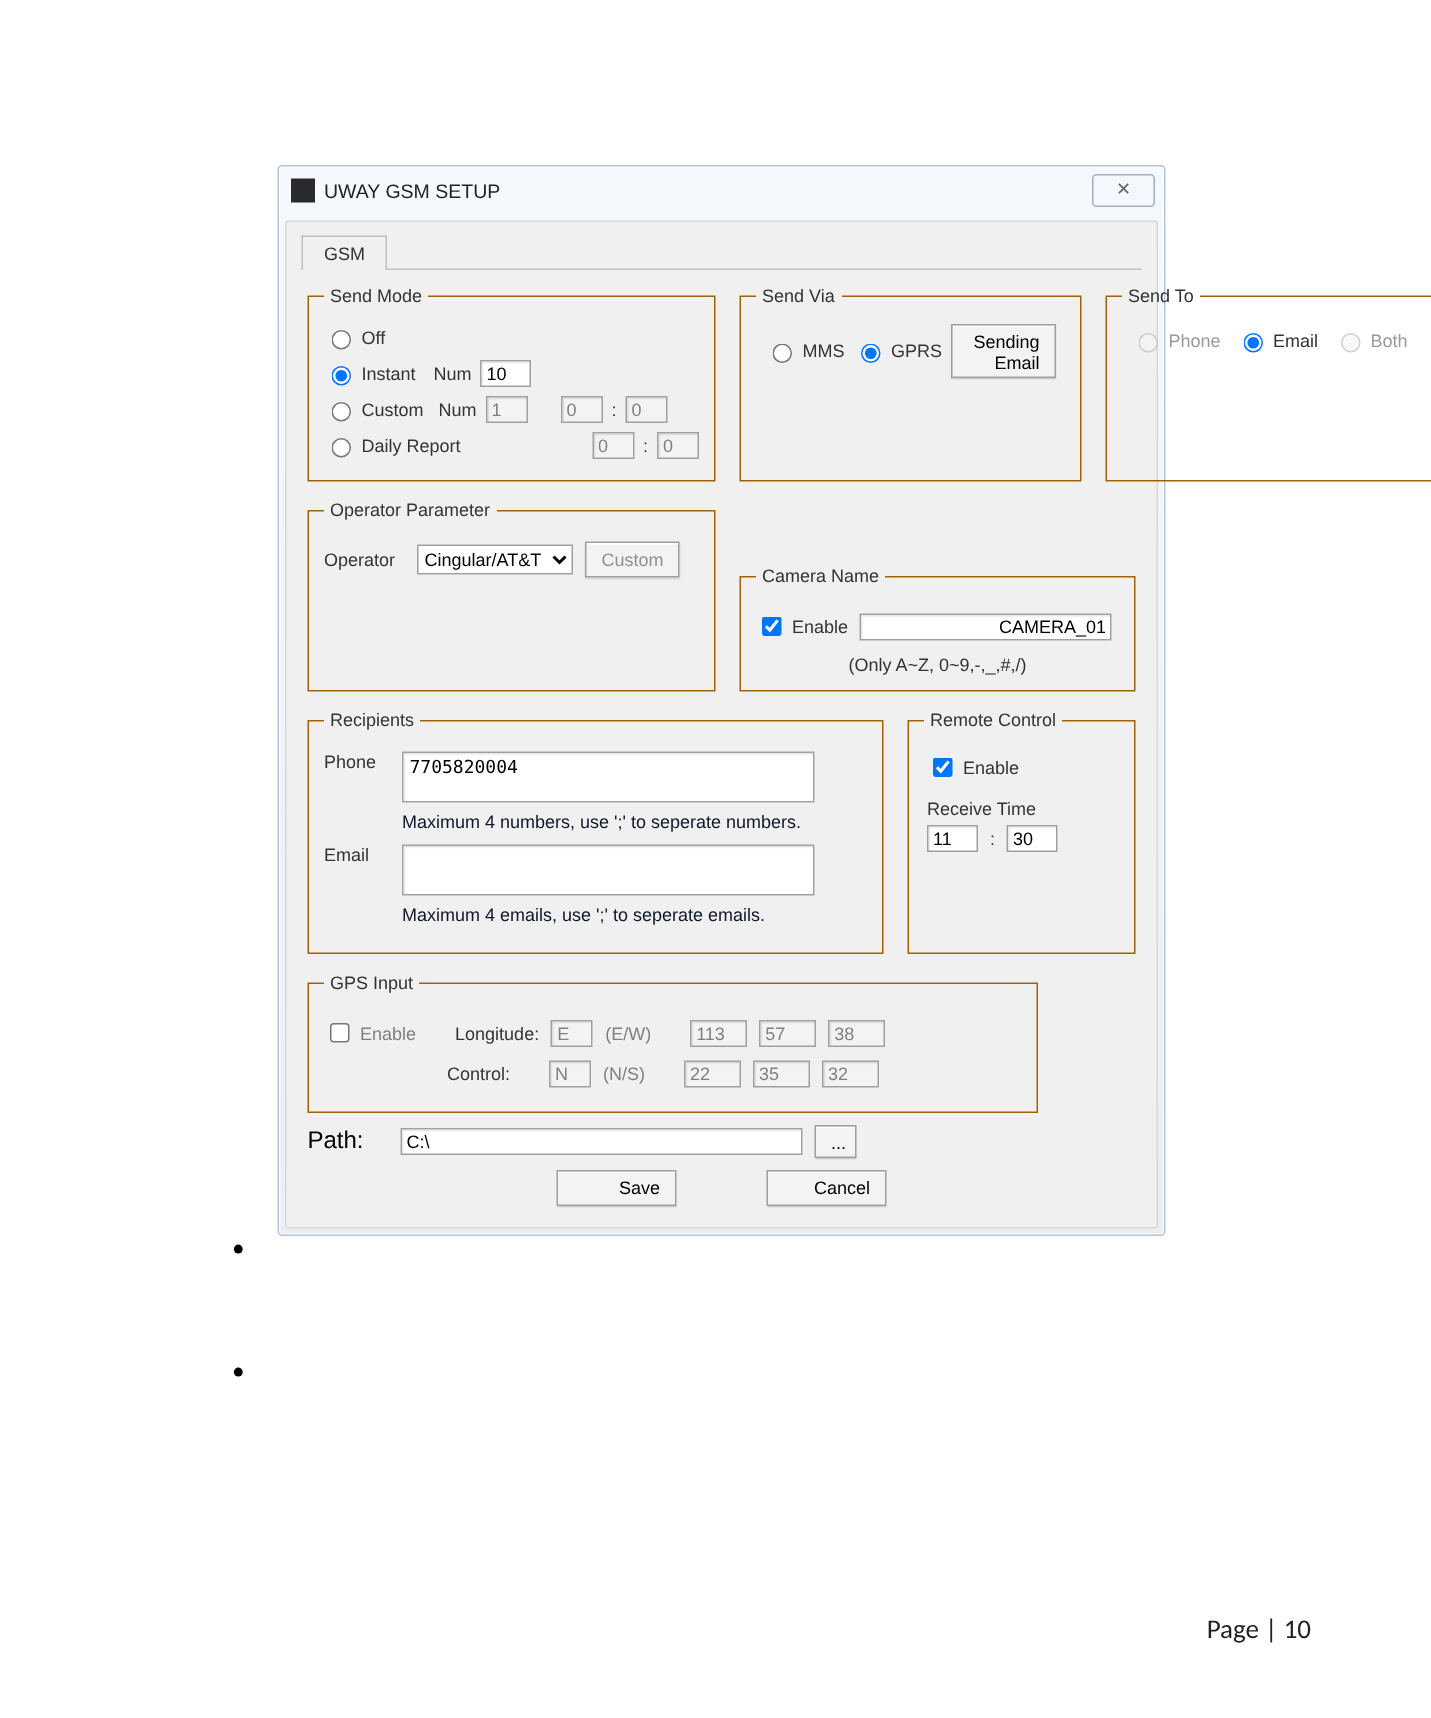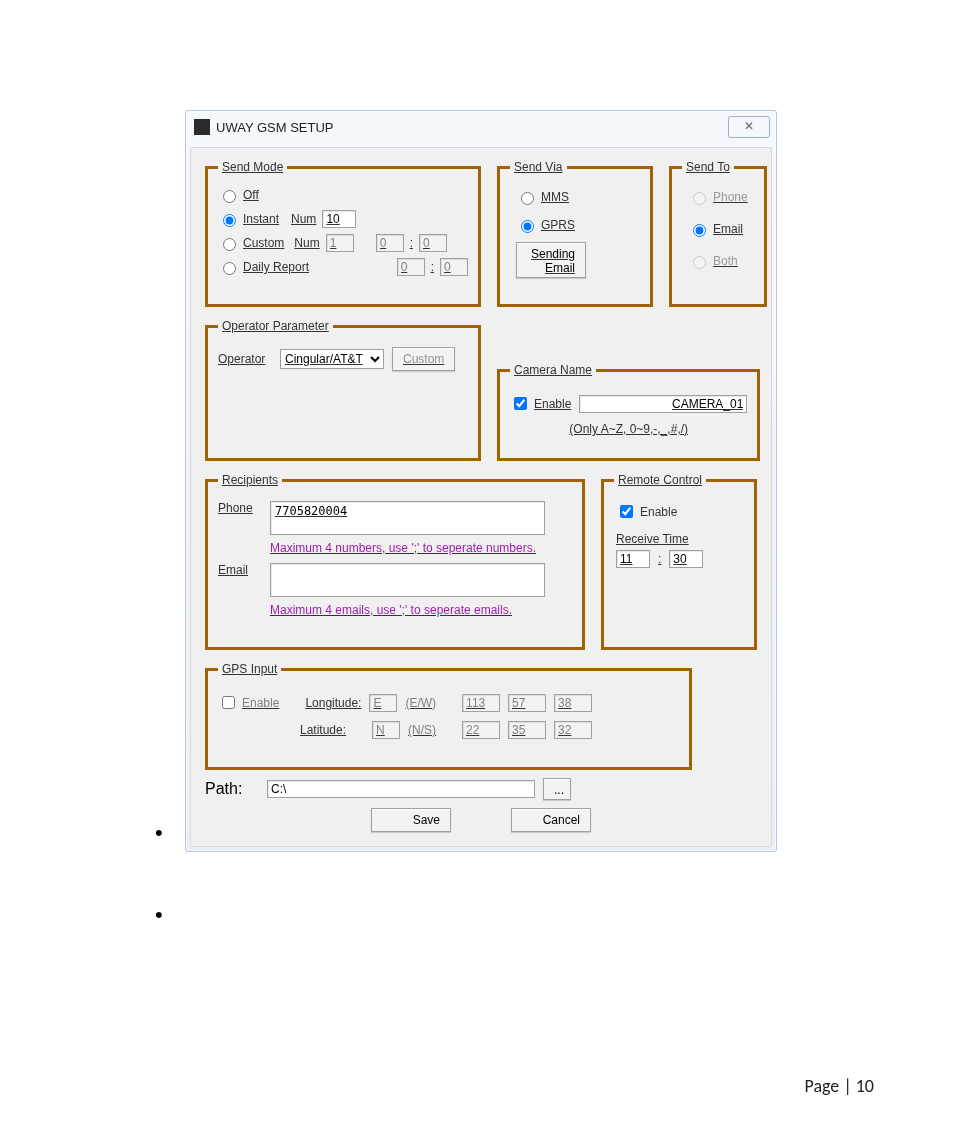--- a/index.html
+++ b/index.html
@@ -71,26 +71,25 @@
     border-bottom: none;
     background: #f0f0f0;
     position: relative;
     top: 1px;
   }
   .tabline {
     border-bottom: 1px solid #bfbfbf;
     margin-bottom: 6px;
   }
   fieldset {
-    border: 3px solid #a16207;
+    border: 1px solid #a16207;
     margin: 4px 4px 8px 4px;
-    padding: 8px 10px 22px;
+    padding: 8px 10px 10px;
     font-size: 12px;
     color: #333;
-    text-decoration: underline;
   }
   legend {
     font-size: 12px;
     color: #333;
     padding: 0 4px;
   }
   .row1, .row2, .row3 {
     display: flex;
     gap: 8px;
   }
@@ -143,54 +142,57 @@
   textarea.ta {
     width: 265px;
     height: 28px;
     border: 1px solid #a0a0a0;
     background:#fff;
     font-size:12px;
     padding:2px 4px;
     resize:none;
     box-shadow: inset 1px 1px 1px rgba(0,0,0,0.1);
   }
-  .hint { font-size: 12px; color:#a21caf; margin: 4px 0 8px; }
+  .hint { font-size: 12px; color:#0f172a; margin: 4px 0 8px; }
   .gray { color:#808080; }
   .disabled-radio { color:#999; }
   .formrow { display:flex; align-items:center; gap:8px; margin:6px 0; }
   .pathbtn { width:28px; height:22px; padding:0; }
   .btnrow { display:flex; justify-content:center; gap:60px; margin-top:8px; }
   .footer {
     position:absolute;
     right: 80px;
     bottom: 48px;
     font-family: Calibri, sans-serif;
     font-size: 18px;
     color:#222;
   }
   .bullets {
     position:absolute;
     left: 155px;
     top: 820px;
     font-size: 22px;
   }
   .bullets div { margin-bottom: 56px; }
-  .col { display:flex; flex-direction:column; }
+  .col { display:flex; flex-direction:row; }
 </style>
 </head>
 <body>
 
 <div class="page">
   <div class="dialog">
     <div class="titlebar">
       <span class="app-icon"></span>
       <span class="title">UWAY GSM SETUP</span>
       <div class="close-btn">✕</div>
     </div>
     <div class="client">
+      <div class="tabline">
+        <div class="tab">GSM</div>
+      </div>
 
       <div class="row1">
 
         <fieldset>
           <legend>Send Mode</legend>
           <div class="sm-row">
             <label class="radio">
                 <input type="radio" name="sm" style="">
                 <span>Off</span>
               </label>
@@ -331,21 +333,21 @@
           <span>Longitude:</span>
           <input class="tb w20" type="text" disabled="" value="E" style="">
           <span class="gray">(E/W)</span>
           <span style="width:10px"></span>
           <input class="tb w30" type="text" disabled="" value="113" style="">
           <input class="tb w30" type="text" disabled="" value="57" style="">
           <input class="tb w30" type="text" disabled="" value="38" style="">
         </div>
         <div class="formrow">
           <span style="width:74px"></span>
-          <span>Latitude:</span>
+          <span>Control:</span>
           <span style="width:10px"></span>
           <input class="tb w20" type="text" disabled="" value="N" style="">
           <span class="gray">(N/S)</span>
           <span style="width:10px"></span>
           <input class="tb w30" type="text" disabled="" value="22" style="">
           <input class="tb w30" type="text" disabled="" value="35" style="">
           <input class="tb w30" type="text" disabled="" value="32" style="">
         </div>
       </fieldset>
 

